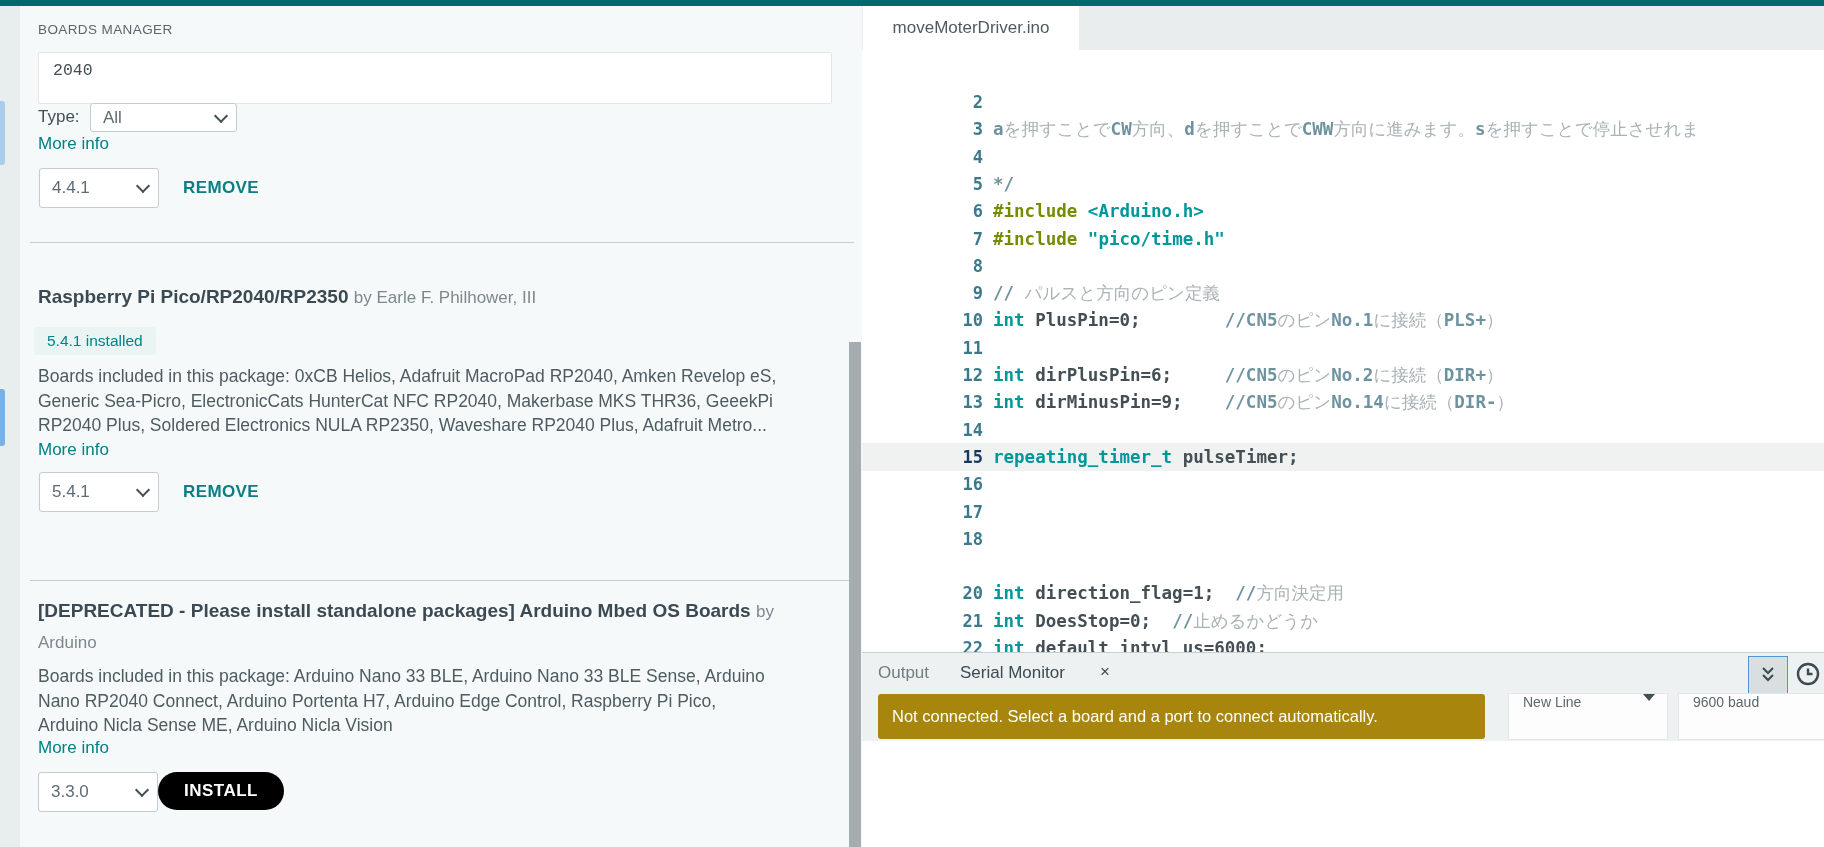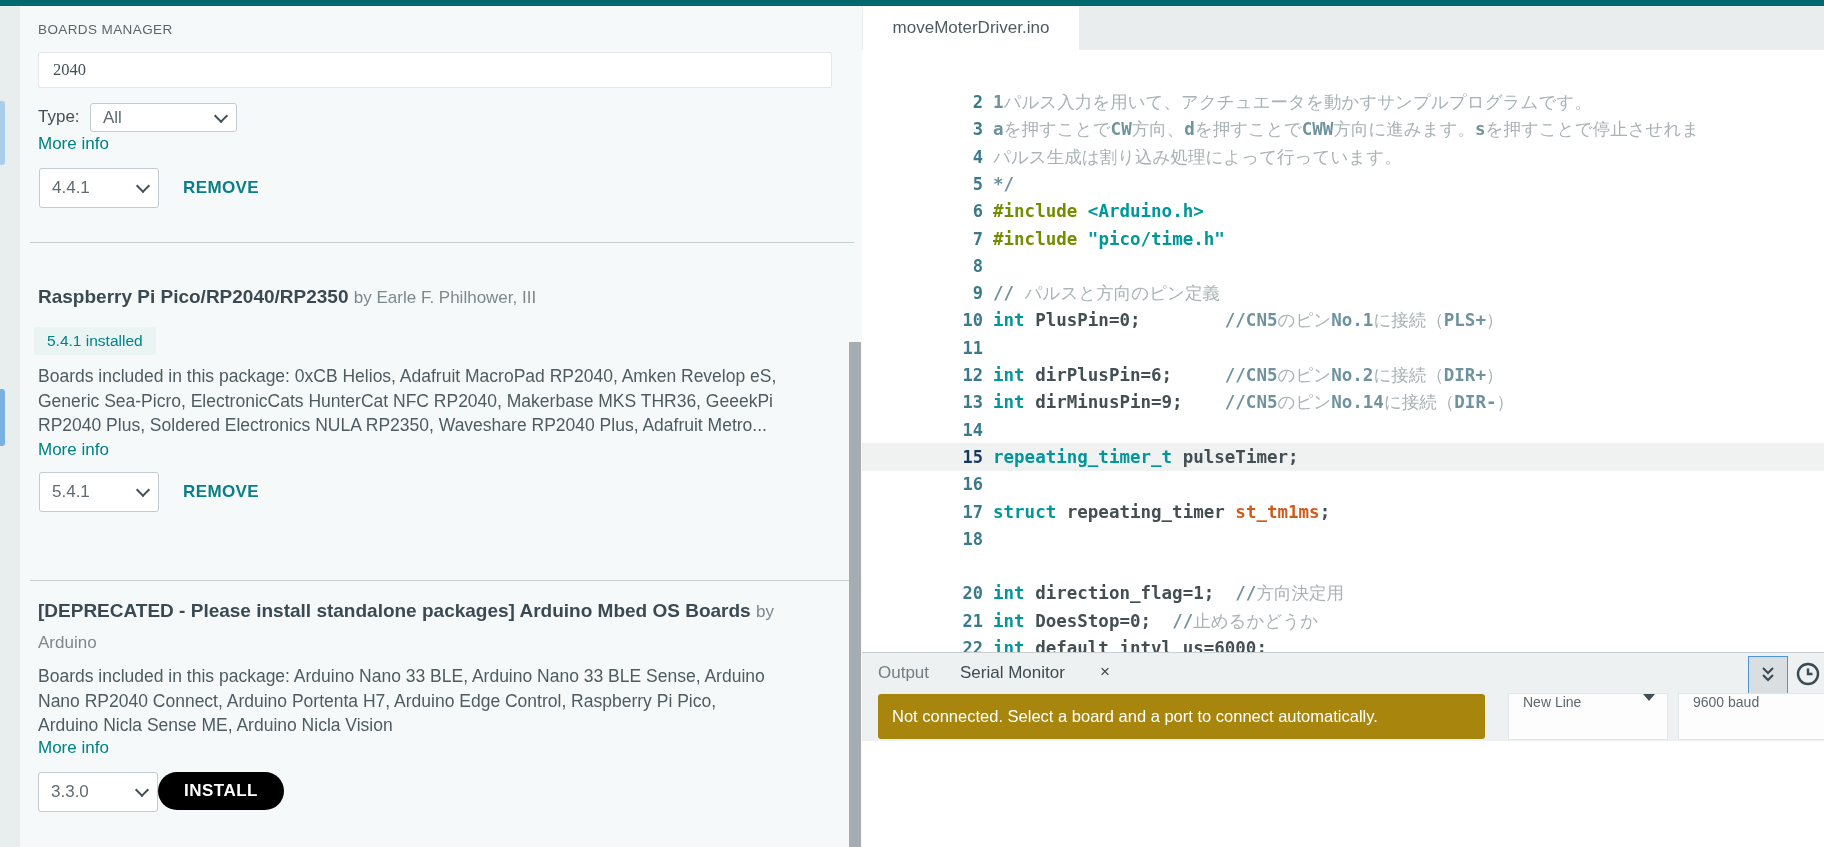--- a/index.html
+++ b/index.html
@@ -12,22 +12,22 @@
   .activity{left:0;top:6px;width:20px;height:841px;background:#e8edee}
   .act-sliver{left:0;width:5px;border-radius:0 3px 3px 0}
   .sliver1{top:95px;height:64px;background:#a9cdea}
   .sliver2{top:383px;height:57px;background:#79b1e2}
 
   
   .boards{left:20px;top:6px;width:842px;height:841px;background:#f6f9f9;
           border-right:2px solid #be185d;overflow:hidden}
   .bm-title{left:18px;top:16px;font-size:13.5px;letter-spacing:.4px;color:#5a666d;font-weight:500}
   .bm-search{left:18px;top:46px;width:778px;height:34px;background:#fff;border:1px solid #e3e7e9;
-             border-radius:2px;font-family:Liberation Serif, serif;font-size:16.5px;color:#434f54;
-             padding:0 0 0 14px;outline:none}
+             border-radius:2px;font-family:Liberation Mono, monospace;font-size:16.5px;color:#434f54;
+             padding:0 0 16px 14px;outline:none}
   .type-label{left:18px;top:101px;font-size:17px;color:#434f54}
   .selectbox{background:#fff;border:1px solid #c3ccd0;border-radius:3px;display:flex;
              align-items:center;justify-content:space-between;padding:0 10px 0 12px;
              font-size:17px;color:#5f6b71;cursor:pointer}
   .type-select{left:70px;top:97px;width:123px;height:27px}
   .chev{width:8px;height:8px;border-right:2px solid #434f54;border-bottom:2px solid #434f54;
         transform:rotate(45deg);margin-top:-4px;flex:0 0 auto}
   .link{color:#008184;font-size:17px;cursor:pointer}
   .mi1{left:18px;top:128px}
   .ver-select{width:96px;height:38px}
@@ -151,36 +151,36 @@
   <div class="abs install-btn">INSTALL</div>
 
   <div class="abs bm-scrollbar"></div>
 </div>
 
 <div class="abs editor">
   <div class="abs tabbar">
     <div class="abs tab">moveMoterDriver.ino</div>
   </div>
   <div class="abs code" id="code-lines">
-      <div class="crow" style="top: 38px;"><span class="lnum">2</span><span class="ltext"><span class="sg-ca">1</span><span class="sg-cj">パルス入力を用いて、アクチュエータを動かすサンプルプログラムです。</span></span></div>
+      <div class="crow" style="top: 38px;"><span class="lnum">2</span></div>
       <div class="crow" style="top: 65.3px;"><span class="lnum">3</span><span class="ltext"><span class="sg-ca">a</span><span class="sg-cj">を押すことで</span><span class="sg-ca">CW</span><span class="sg-cj">方向、</span><span class="sg-ca">d</span><span class="sg-cj">を押すことで</span><span class="sg-ca">CWW</span><span class="sg-cj">方向に進みます。</span><span class="sg-ca">s</span><span class="sg-cj">を押すことで停止させれま</span></span></div>
-      <div class="crow" style="top: 92.6px;"><span class="lnum">4</span><span class="ltext"><span class="sg-cj">パルス生成は割り込み処理によって行っています。</span></span></div>
+      <div class="crow" style="top: 92.6px;"><span class="lnum">4</span></div>
       <div class="crow" style="top: 119.9px;"><span class="lnum">5</span><span class="ltext"><span class="sg-ca">*/</span></span></div>
       <div class="crow" style="top: 147.2px;"><span class="lnum">6</span><span class="ltext"><span class="sg-pre">#include</span><span class="sg-id"> </span><span class="sg-str">&lt;Arduino.h&gt;</span></span></div>
       <div class="crow" style="top: 174.5px;"><span class="lnum">7</span><span class="ltext"><span class="sg-pre">#include</span><span class="sg-id"> </span><span class="sg-str">"pico/time.h"</span></span></div>
       <div class="crow" style="top: 201.8px;"><span class="lnum">8</span><span class="ltext"></span></div>
       <div class="crow" style="top: 229.1px;"><span class="lnum">9</span><span class="ltext"><span class="sg-ca">// </span><span class="sg-cj">パルスと方向のピン定義</span></span></div>
       <div class="crow" style="top: 256.4px;"><span class="lnum">10</span><span class="ltext"><span class="sg-kw">int</span><span class="sg-id"> PlusPin=0;        </span><span class="sg-ca">//CN5</span><span class="sg-cj">のピン</span><span class="sg-ca">No.1</span><span class="sg-cj">に接続（</span><span class="sg-ca">PLS+</span><span class="sg-cj">）</span></span></div>
       <div class="crow" style="top: 283.7px;"><span class="lnum">11</span></div>
       <div class="crow" style="top: 311px;"><span class="lnum">12</span><span class="ltext"><span class="sg-kw">int</span><span class="sg-id"> dirPlusPin=6;     </span><span class="sg-ca">//CN5</span><span class="sg-cj">のピン</span><span class="sg-ca">No.2</span><span class="sg-cj">に接続（</span><span class="sg-ca">DIR+</span><span class="sg-cj">）</span></span></div>
       <div class="crow" style="top: 338.3px;"><span class="lnum">13</span><span class="ltext"><span class="sg-kw">int</span><span class="sg-id"> dirMinusPin=9;    </span><span class="sg-ca">//CN5</span><span class="sg-cj">のピン</span><span class="sg-ca">No.14</span><span class="sg-cj">に接続（</span><span class="sg-ca">DIR-</span><span class="sg-cj">）</span></span></div>
       <div class="crow" style="top: 365.6px;"><span class="lnum">14</span><span class="ltext"></span></div>
       <div class="crow active" style="top: 392.9px;"><span class="lnum">15</span><span class="ltext"><span class="sg-kw">repeating_timer_t</span><span class="sg-id"> pulseTimer;</span></span></div>
       <div class="crow" style="top: 420.2px;"><span class="lnum">16</span><span class="ltext"></span></div>
-      <div class="crow" style="top: 447.5px;"><span class="lnum">17</span><span class="ltext"><span class="sg-kw">struct</span><span class="sg-id"> repeating_timer </span><span class="sg-ty">st_tm1ms</span><span class="sg-id">;</span></span></div>
+      <div class="crow" style="top: 447.5px;"><span class="lnum">17</span></div>
       <div class="crow" style="top: 474.8px;"><span class="lnum">18</span><span class="ltext"></span></div>
       <div class="crow" style="top: 529.4px;"><span class="lnum">20</span><span class="ltext"><span class="sg-kw">int</span><span class="sg-id"> direction_flag=1;  </span><span class="sg-ca">//</span><span class="sg-cj">方向決定用</span></span></div>
       <div class="crow" style="top: 556.7px;"><span class="lnum">21</span><span class="ltext"><span class="sg-kw">int</span><span class="sg-id"> DoesStop=0;  </span><span class="sg-ca">//</span><span class="sg-cj">止めるかどうか</span></span></div>
       <div class="crow" style="top: 584px;"><span class="lnum">22</span><span class="ltext"><span class="sg-kw">int</span><span class="sg-id"> default_intvl_us=6000;</span></span></div>
     </div>
 </div>
 
 <div class="abs bottom">
   <div class="abs bp-gray"></div>
   <div class="abs bp-tab tab-output">Output</div>

